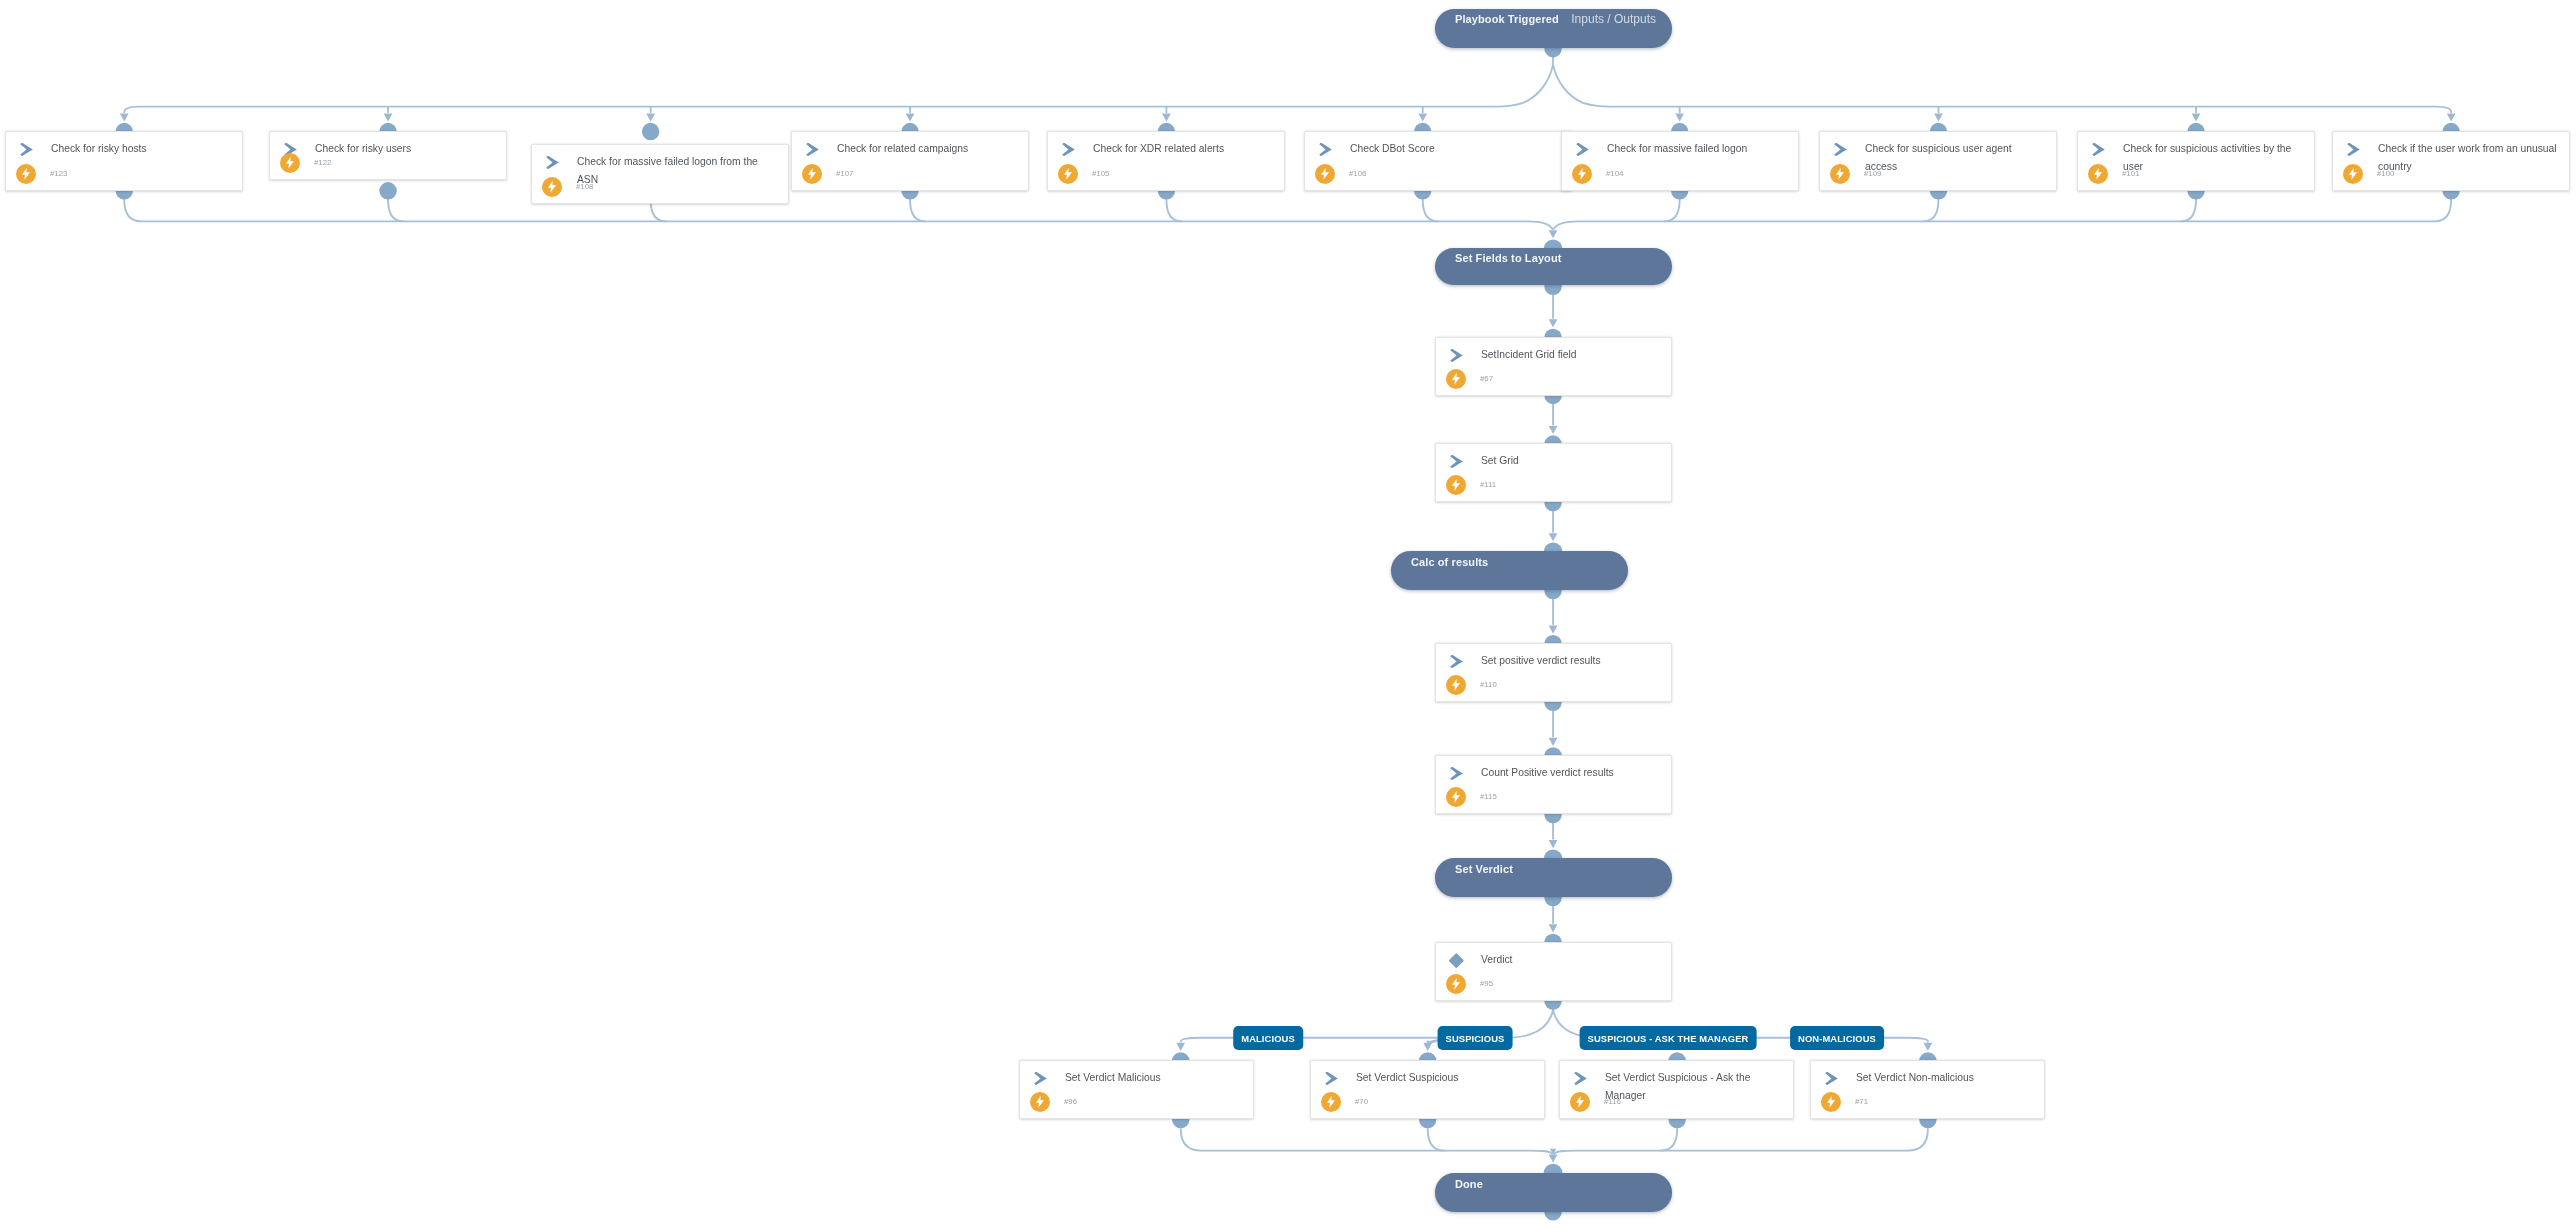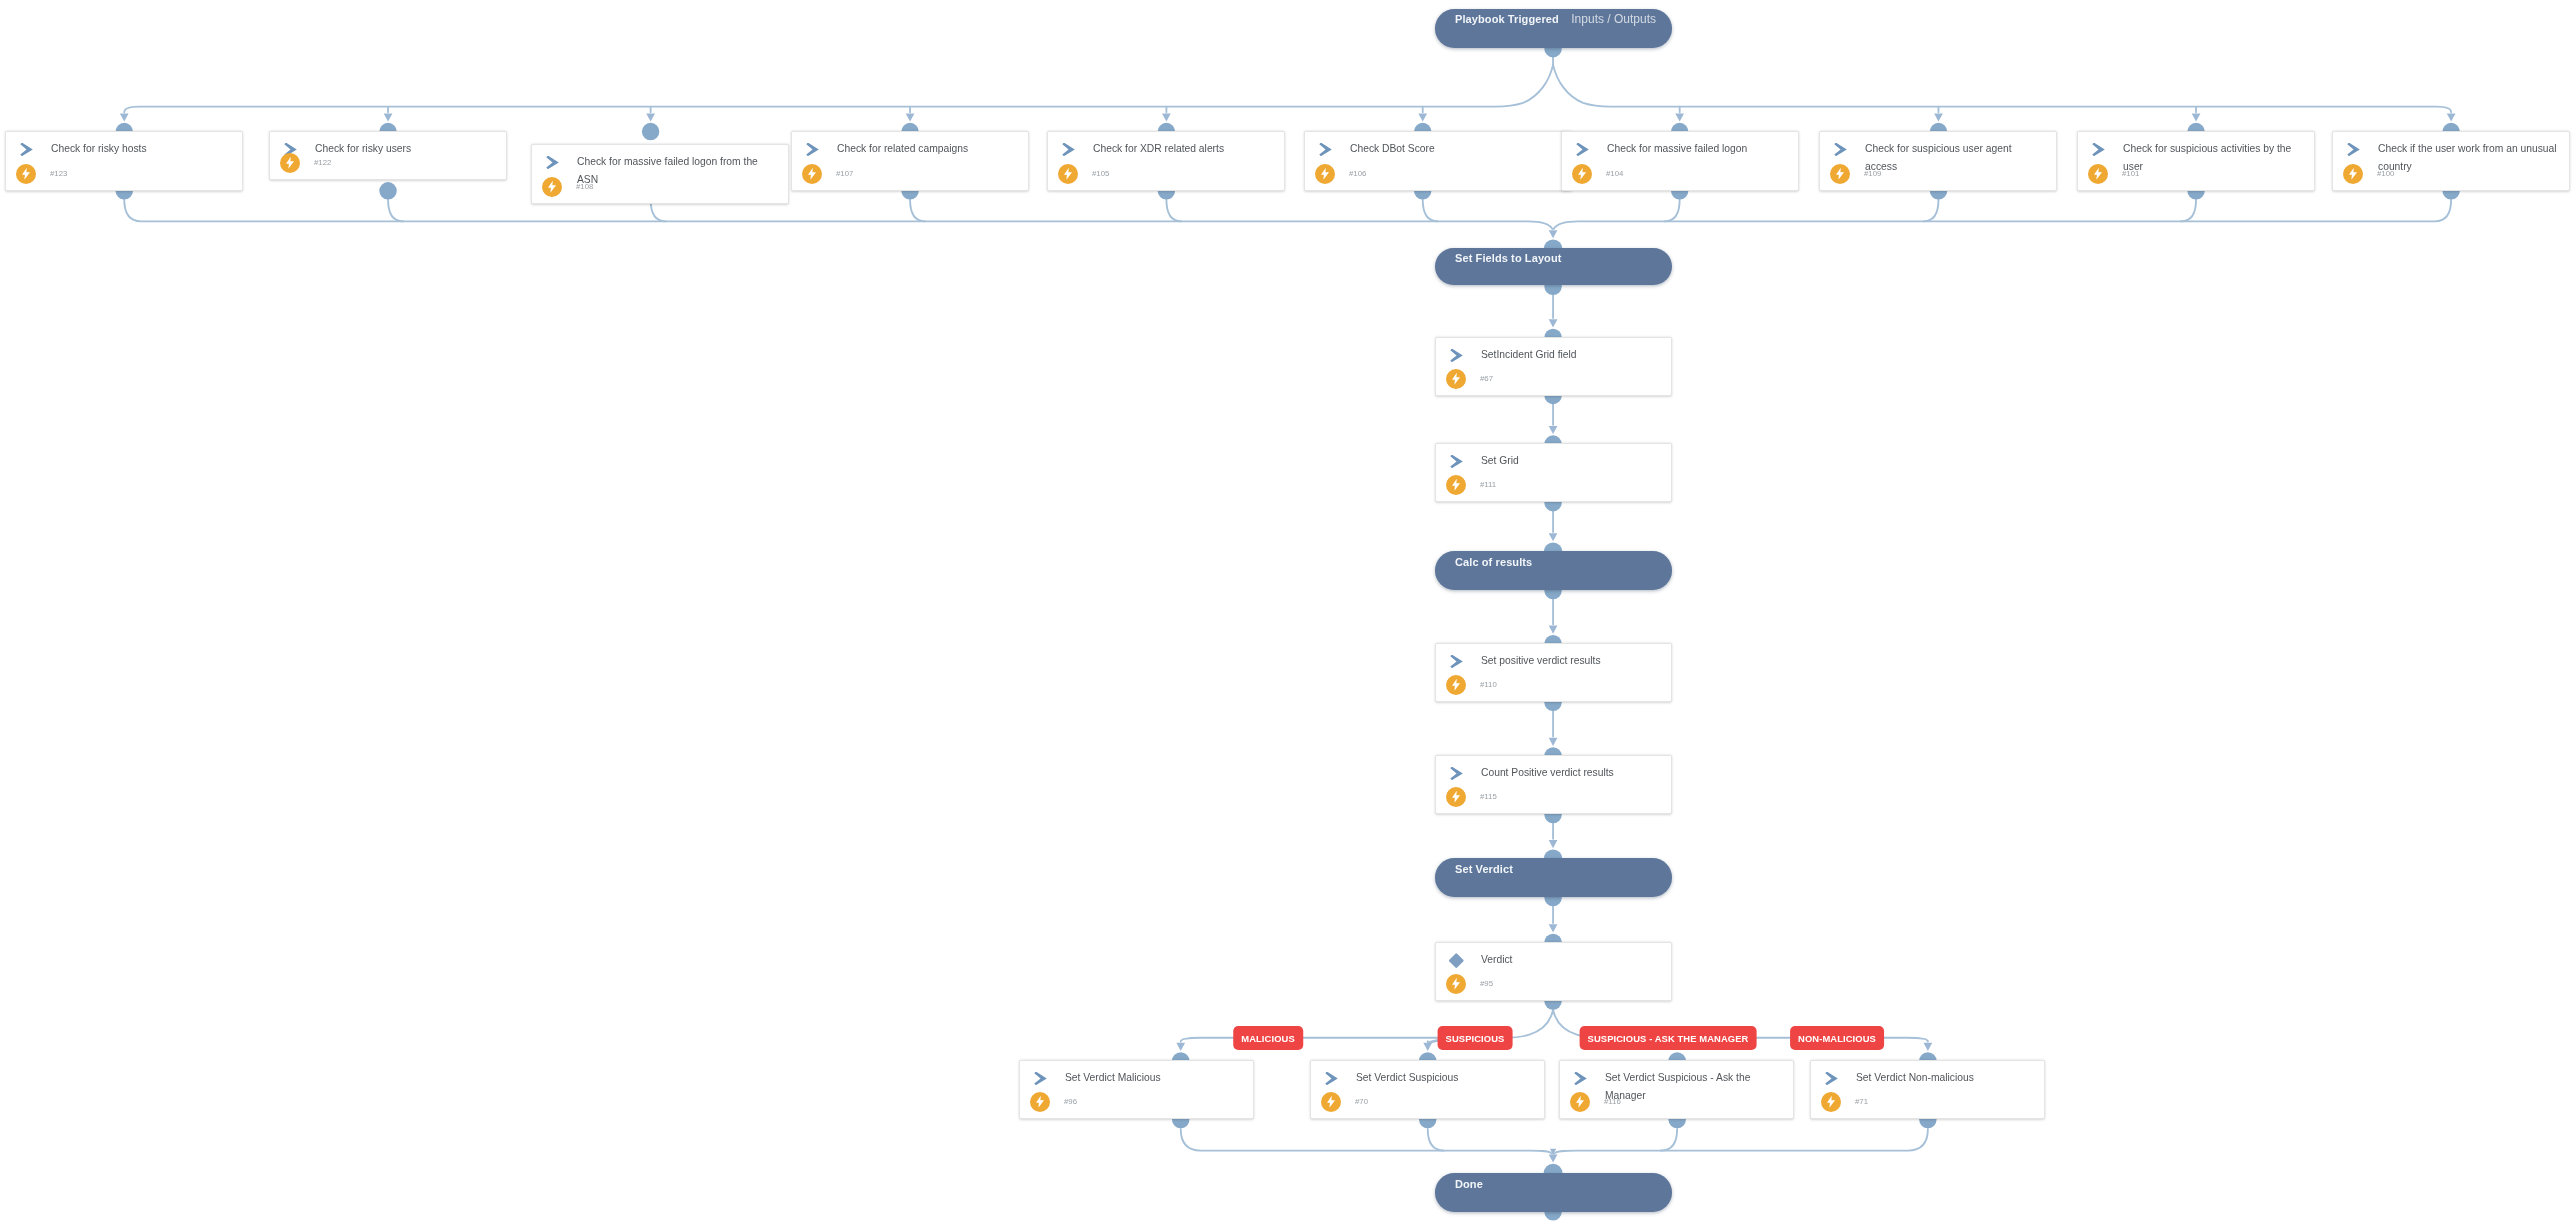--- a/index.html
+++ b/index.html
@@ -23,21 +23,21 @@
     clip-path:polygon(12% 0%,100% 50%,12% 100%,0% 87%,50% 50%,0% 13%);}
   .diam{position:absolute;left:15px;top:12px;width:10.6px;height:10.6px;background:#7e9fc1;border-radius:1.2px;
     transform:rotate(45deg);}
   .bolt-badge{position:absolute;left:10px;bottom:6.2px;width:20px;height:20px;border-radius:50%;
     background:#efa832;display:flex;align-items:center;justify-content:center;}
   .bolt{width:8px;height:12px;background:#ffffff;
     clip-path:polygon(60% 0,0 58%,36% 58%,30% 100%,100% 38%,55% 38%);}
 
   
   .blabel{position:absolute;z-index:3;top:1026px;height:24px;transform:translateX(-50%);
-    background:#ef4444;border-radius:5px;color:#ffffff;font-size:9.4px;font-weight:700;letter-spacing:0.1px;
+    background:#0369a1;border-radius:5px;color:#ffffff;font-size:9.4px;font-weight:700;letter-spacing:0.1px;
     display:flex;align-items:center;padding:0 8px;white-space:nowrap;cursor:pointer;}
 </style>
 </head>
 <body>
 
 <div id="canvas">
 
   <svg id="wires" width="2576" height="1228" viewBox="0 0 4130 1969">
     <g stroke="#a6c0d8" stroke-width="3" fill="none" stroke-linecap="round">
 
@@ -273,21 +273,21 @@
 
   <div class="task" style="left:1435px;top:443px;width:237px;height:59px;">
     <span class="chev"></span>
     <div class="ttl">Set Grid</div>
     <span class="bolt-badge">
         <span class="bolt"></span>
       </span>
     <span class="tid">#111</span>
   </div>
 
-  <div class="pill" style="left:1435px;top:551px;">
+  <div class="pill" style="left:1391px;top:551px;">
     <span class="ptitle">Calc of results</span>
   </div>
 
   <div class="task" style="left:1435px;top:643px;width:237px;height:59px;">
     <span class="chev"></span>
     <div class="ttl">Set positive verdict results</div>
     <span class="bolt-badge">
         <span class="bolt"></span>
       </span>
     <span class="tid">#110</span>

